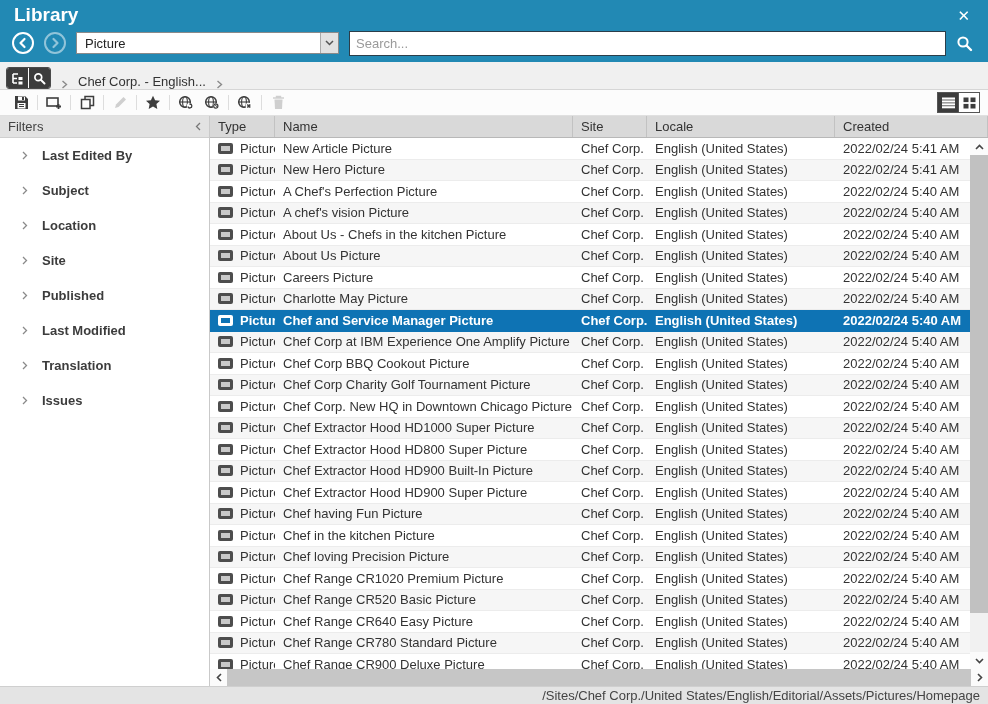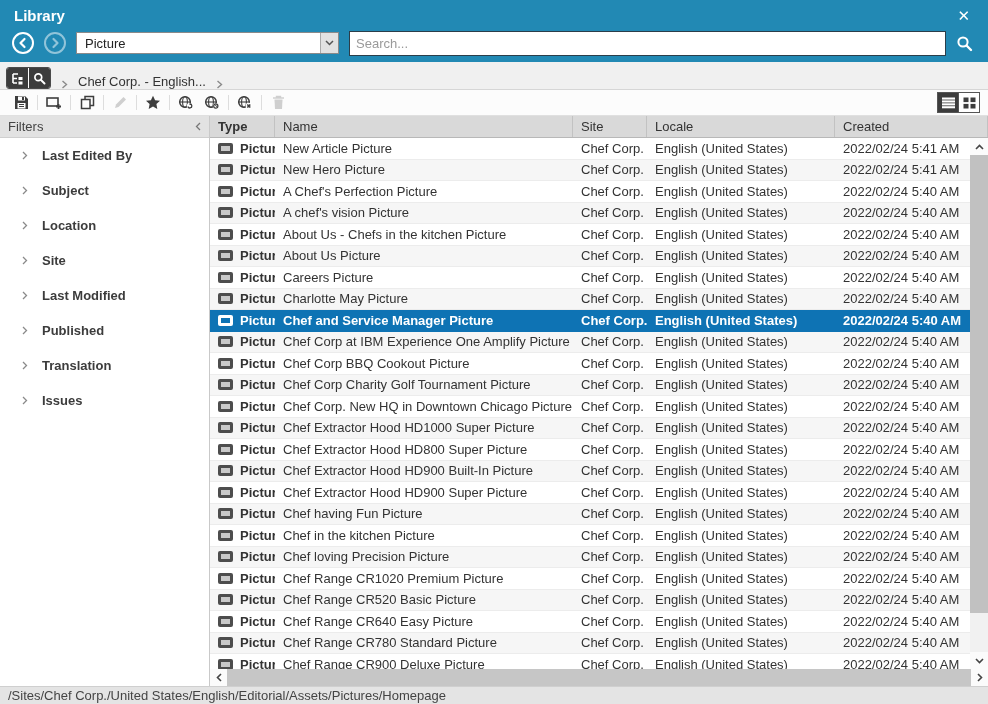--- a/index.html
+++ b/index.html
@@ -10,21 +10,21 @@
   *{box-sizing:border-box;margin:0;padding:0;}
   html,body{width:988px;height:704px;}
   body{
     font-family:"Liberation Sans", sans-serif;
     font-size:13px;color:#333;background:#fff;overflow:hidden;
   }
   .window{width:988px;height:704px;display:flex;flex-direction:column;background:#fff;}
 
   
   .titlebar{height:30px;background:var(--chrome);display:flex;align-items:center;padding:0 14px;flex:0 0 auto;}
-  .titlebar .title{color:#fff;font-weight:700;font-size:15px;}
+  .titlebar .title{color:#fff;font-weight:700;font-size:19px;}
   .close-btn{margin-left:auto;color:#fff;font-size:15px;line-height:1;cursor:default;padding:2px 4px;}
 
   
   .chrome-toolbar{height:32px;background:var(--chrome);display:flex;align-items:center;padding:0 12px 6px 12px;gap:10px;flex:0 0 auto;}
   .nav-btn{width:22px;height:22px;border:2px solid #fff;border-radius:50%;display:flex;align-items:center;justify-content:center;flex:0 0 auto;}
   .nav-btn svg{display:block;}
   .nav-btn.disabled{opacity:.5;}
   .dropdown{width:263px;height:22px;background:#fff;border:1px solid #8a8a8a;display:flex;align-items:stretch;flex:0 0 auto;}
   .dropdown .value{flex:1;display:flex;align-items:center;padding:0 8px;color:#222;}
   .dropdown .dd-btn{width:18px;background:#e2e2e2;border-left:1px solid #aaa;display:flex;align-items:center;justify-content:center;}
@@ -57,21 +57,21 @@
   .collapse-btn{margin-left:auto;color:#777;display:flex;align-items:center;}
   .filter-list{flex:1;overflow:hidden;}
   .filter-item{height:35px;display:flex;align-items:center;padding-left:22px;}
   .filter-item .chev{color:#8a8a8a;display:flex;align-items:center;margin-right:14px;}
   .filter-item .lbl{font-weight:700;color:#3c3c3c;}
   .filter-badge{width:18px;height:18px;border-radius:50%;background:var(--badge);color:#fff;font-size:11px;font-weight:700;display:flex;align-items:center;justify-content:center;margin-left:9px;}
 
   .main{flex:1;display:flex;flex-direction:column;min-width:0;}
   .table-header{height:22px;background:#d9d9d9;border-bottom:1px solid #b8b8b8;display:flex;flex:0 0 auto;color:#333;}
   .th{display:flex;align-items:center;padding:0 8px;border-right:1px solid #c2c2c2;overflow:hidden;white-space:nowrap;}
-  .col-type{width:65px;flex:0 0 auto;font-weight:bold;}
+  .col-type{width:65px;flex:0 0 auto;}
   .col-name{width:298px;flex:0 0 auto;}
   .col-site{width:74px;flex:0 0 auto;}
   .col-locale{width:188px;flex:0 0 auto;}
   .col-created{flex:1;min-width:0;}
 
   .table-body{flex:1;display:flex;min-height:0;}
   .rows{flex:1;overflow:hidden;min-width:0;}
   .row{height:21.5px;display:flex;align-items:stretch;background:#fff;border-bottom:1px solid #ececec;white-space:nowrap;}
   .row.alt{background:#f6f6f6;}
   .row .cell{display:flex;align-items:center;padding:0 8px;overflow:hidden;}
@@ -82,21 +82,21 @@
   
   .vscroll{width:18px;flex:0 0 auto;background:#f1f1f1;display:flex;flex-direction:column;}
   .scroll-arrow{height:17px;display:flex;align-items:center;justify-content:center;color:#555;flex:0 0 auto;background:#fbfbfb;}
   .vthumb{height:458px;background:#c1c1c1;flex:0 0 auto;}
   .vtrack{flex:1;}
   .hscroll{height:17px;flex:0 0 auto;background:#f1f1f1;display:flex;align-items:stretch;}
   .hscroll .scroll-arrow{height:auto;width:17px;}
   .hthumb{flex:1;background:#c6c6c6;}
 
   
-  .statusbar{height:18px;background:#e4e4e4;border-top:1px solid #cfcfcf;display:flex;align-items:center;padding:0 8px;color:#444;flex:0 0 auto;}
+  .statusbar{height:18px;background:#e4e4e4;border-top:1px solid #cfcfcf;display:flex;align-items:center;padding:0 8px;color:#444;flex:0 0 auto;justify-content:flex-end;}
 </style>
 </head>
 <body>
 
 <div class="window">
 
   <div class="titlebar">
     <span class="title">Library</span>
     <span class="close-btn">✕</span>
   </div>
@@ -306,31 +306,31 @@
     <span class="lbl">Site</span>
 
   </div>
 
   <div class="filter-item">
     <span class="chev">
       <svg width="6" height="9" viewBox="0 0 6 9">
                 <path d="M1 1 L4.5 4.5 L1 8" fill="none" stroke="#8a8a8a" stroke-width="1.3"></path>
               </svg>
     </span>
-    <span class="lbl">Last Modified</span>
+    <span class="lbl">Published</span>
 
   </div>
 
   <div class="filter-item">
     <span class="chev">
       <svg width="6" height="9" viewBox="0 0 6 9">
                 <path d="M1 1 L4.5 4.5 L1 8" fill="none" stroke="#8a8a8a" stroke-width="1.3"></path>
               </svg>
     </span>
-    <span class="lbl">Published</span>
+    <span class="lbl">Last Modified</span>
 
   </div>
 
   <div class="filter-item">
     <span class="chev">
       <svg width="6" height="9" viewBox="0 0 6 9">
                 <path d="M1 1 L4.5 4.5 L1 8" fill="none" stroke="#8a8a8a" stroke-width="1.3"></path>
               </svg>
     </span>
     <span class="lbl">Translation</span>

